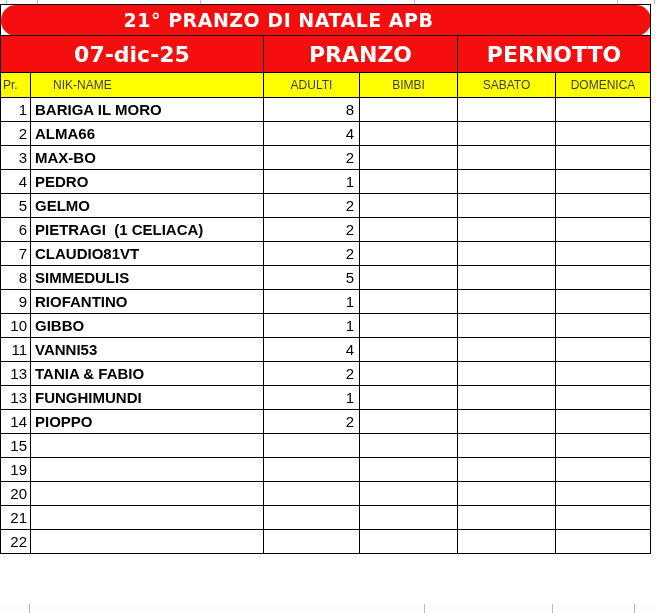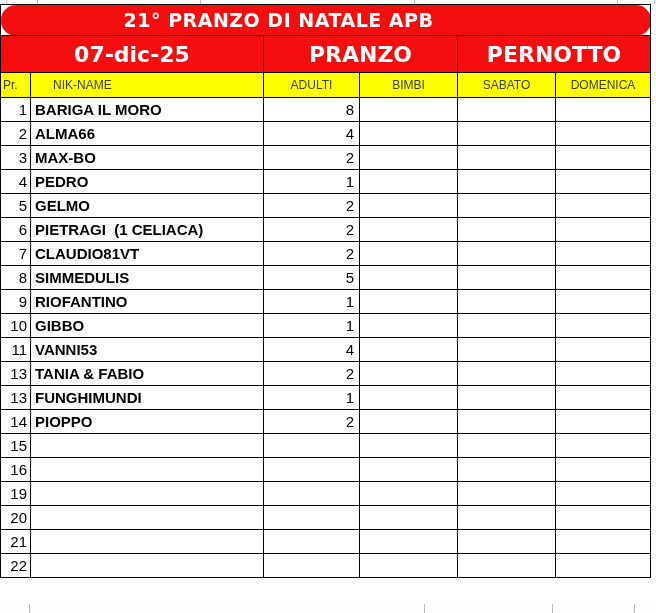--- a/index.html
+++ b/index.html
@@ -213,28 +213,20 @@
   </tr>
         <tr>
     <td class="pr">15</td>
     <td class="name"></td>
     <td class="num"></td>
     <td class="empty"></td>
     <td class="empty"></td>
     <td class="empty"></td>
   </tr>
         <tr>
-    <td class="pr">16</td>
-    <td class="name"></td>
-    <td class="num"></td>
-    <td class="empty"></td>
-    <td class="empty"></td>
-    <td class="empty"></td>
-  </tr>
-        <tr>
     <td class="pr">19</td>
     <td class="name"></td>
     <td class="num"></td>
     <td class="empty"></td>
     <td class="empty"></td>
     <td class="empty"></td>
   </tr>
         <tr>
     <td class="pr">20</td>
     <td class="name"></td>

